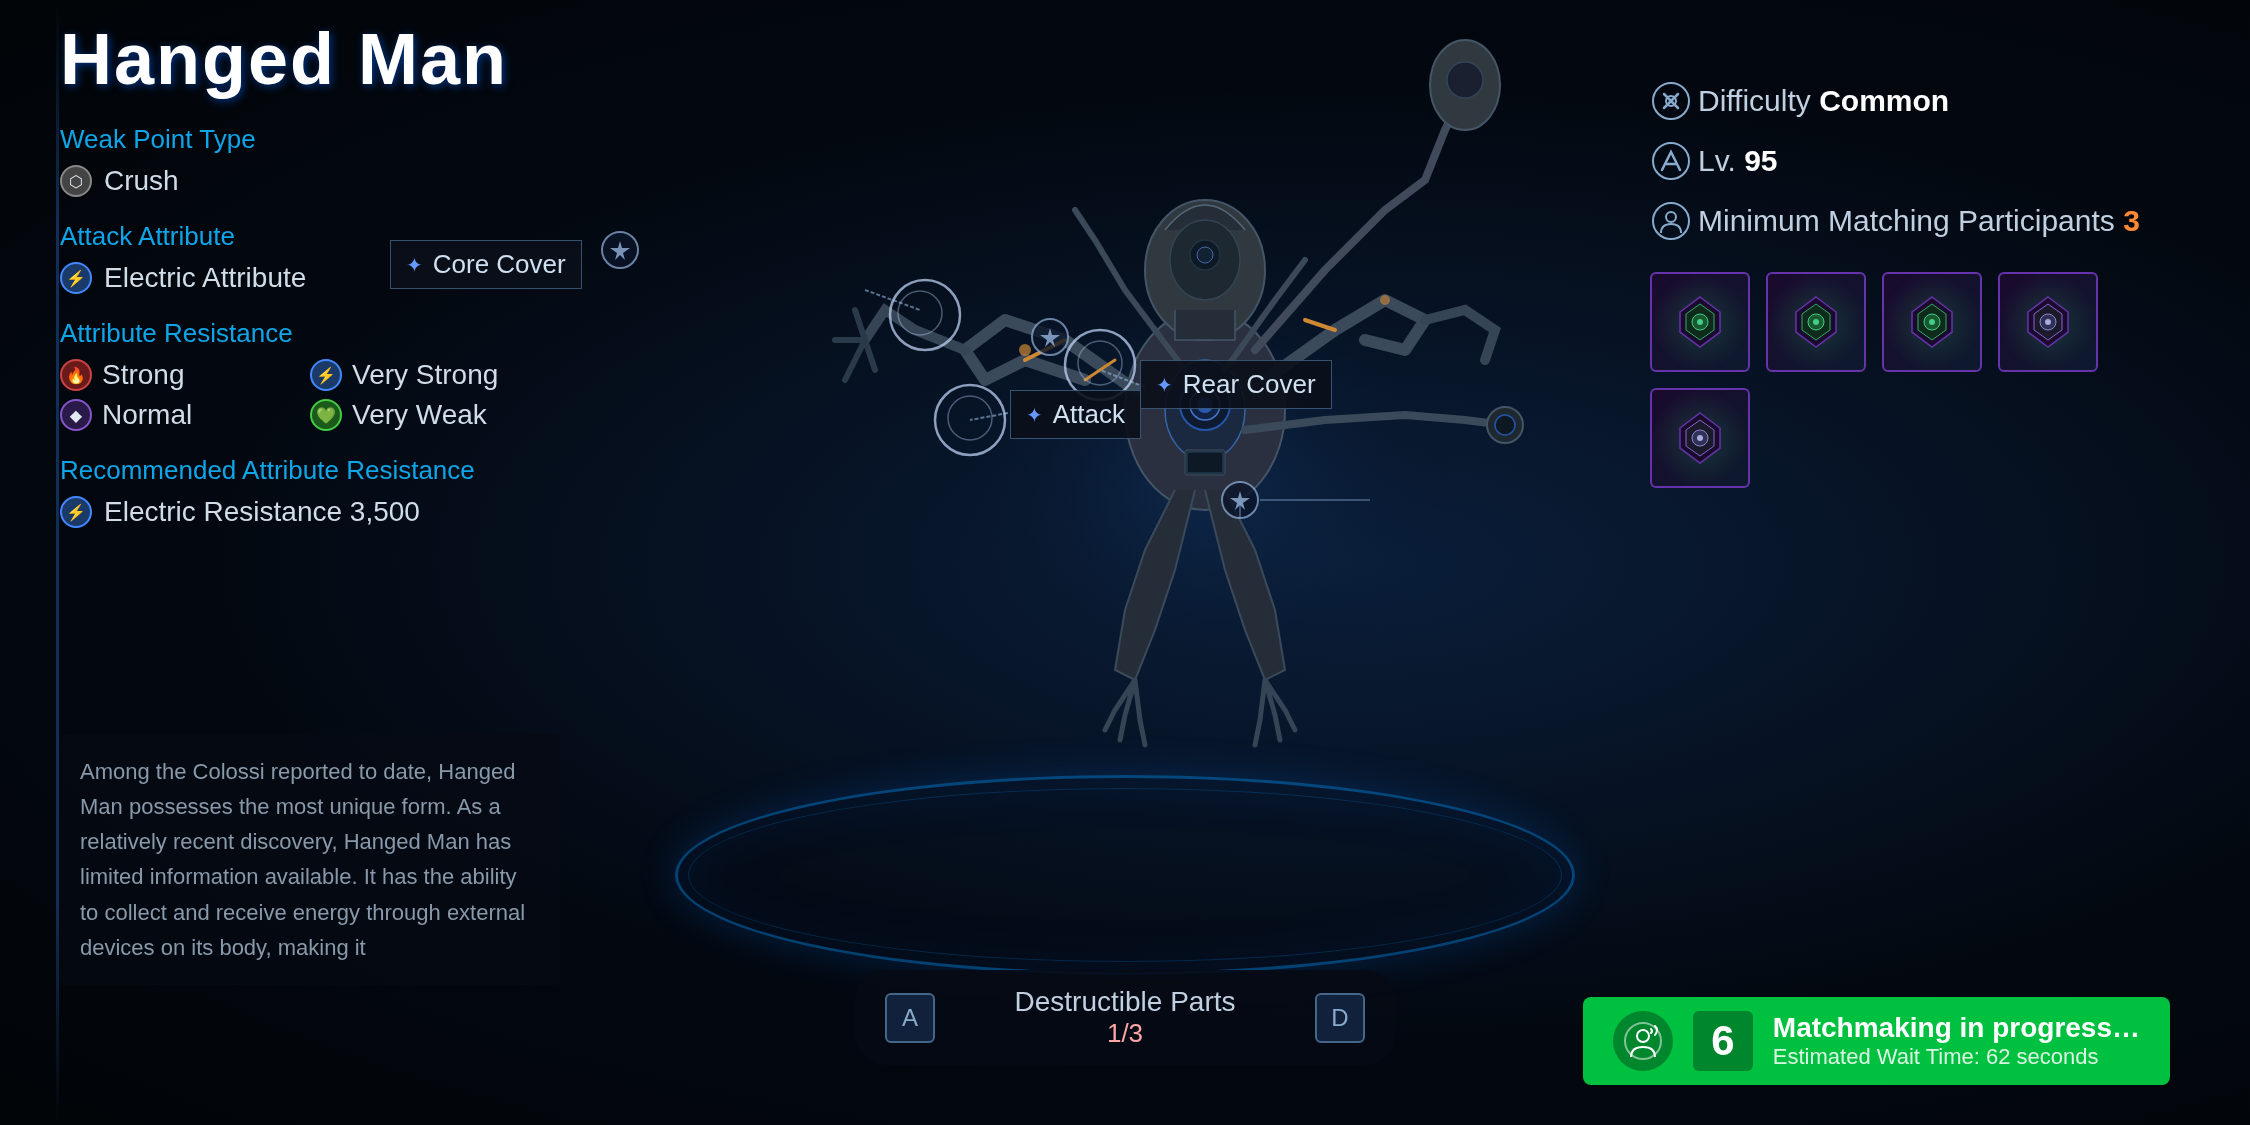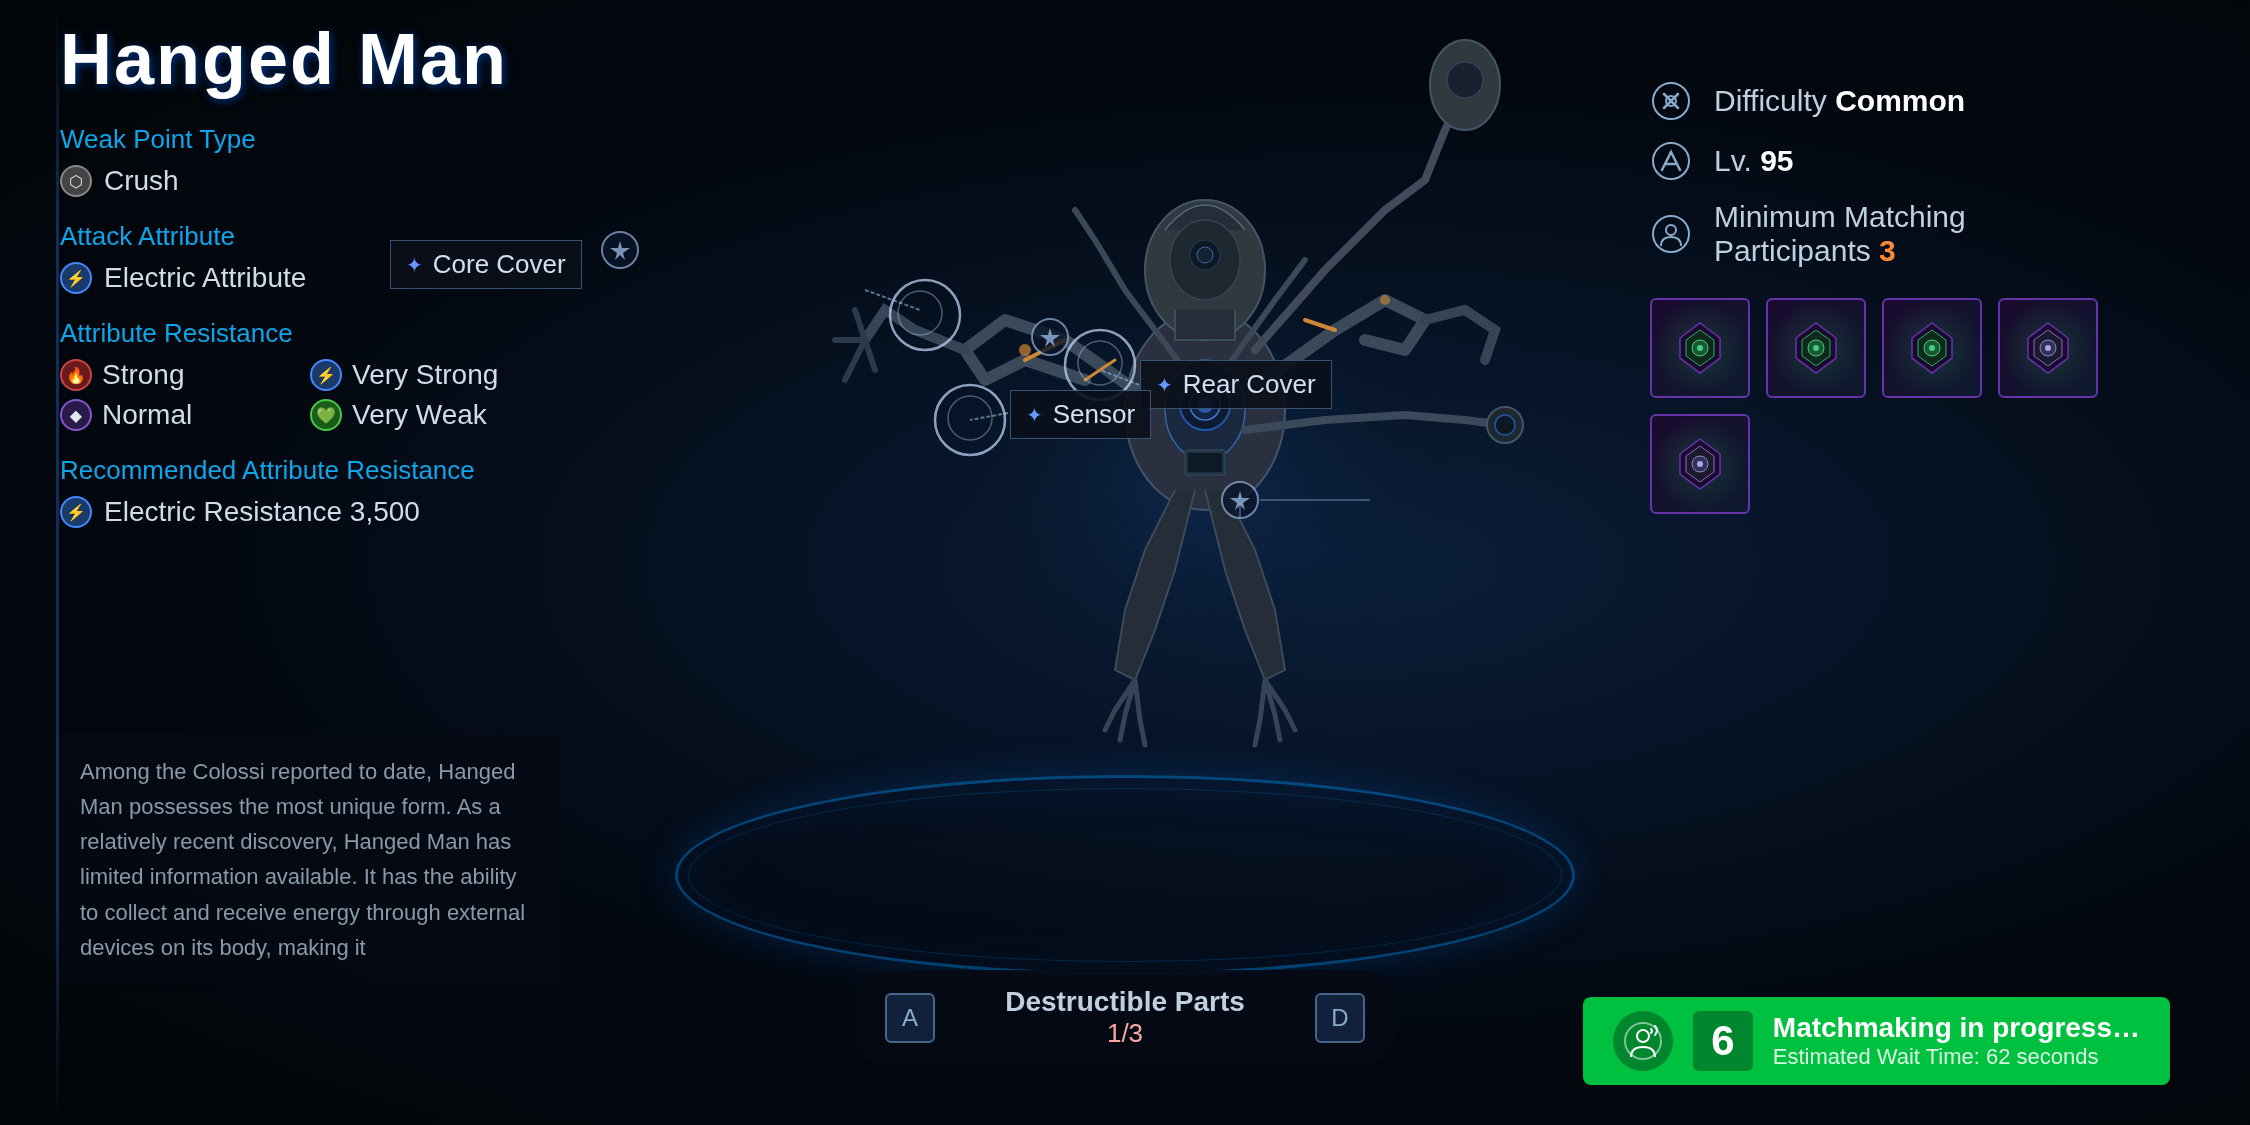--- a/index.html
+++ b/index.html
@@ -98,21 +98,21 @@
       position: absolute;
       top: 80px;
       right: 100px;
       width: 500px;
       text-align: left;
     }
 
     .info-row {
       display: flex;
       align-items: center;
-      gap: 22px;
+      gap: 6px;
       margin-bottom: 18px;
     }
 
     .info-icon {
       width: 42px;
       height: 42px;
       display: flex;
       align-items: center;
       justify-content: center;
       font-size: 22px;
@@ -280,21 +280,21 @@
       border-radius: 30px;
       padding: 16px 30px;
       display: flex;
       align-items: center;
       justify-content: space-between;
     }
 
     .bottom-bar-title {
       font-size: 28px;
       color: #c0d0e0;
-      font-weight: bold;
+      font-weight: normal;
       text-align: center;
       flex: 1;
     }
 
     .nav-btn {
       width: 50px;
       height: 50px;
       border: 2px solid #446688;
       border-radius: 6px;
       background: rgba(20, 40, 70, 0.8);
@@ -653,21 +653,21 @@
 
     <div class="weak-point-label core-cover-label">
       <span>Core Cover</span>
     </div>
 
     <div class="weak-point-label rear-cover-label">
       <span>Rear Cover</span>
     </div>
 
     <div class="weak-point-label sensor-label">
-      <span>Sensor</span>
+      <span>Attack</span>
     </div>
 
   </div>
 
   <div class="description-box">
     <p class="description-text">Among the Colossi reported to date, Hanged Man possesses the most unique form. As a relatively recent discovery, Hanged Man has limited information available. It has the ability to collect and receive energy through external devices on its body, making it</p>
   </div>
 
   <div class="bottom-bar">
     <div class="nav-btn">A</div>

